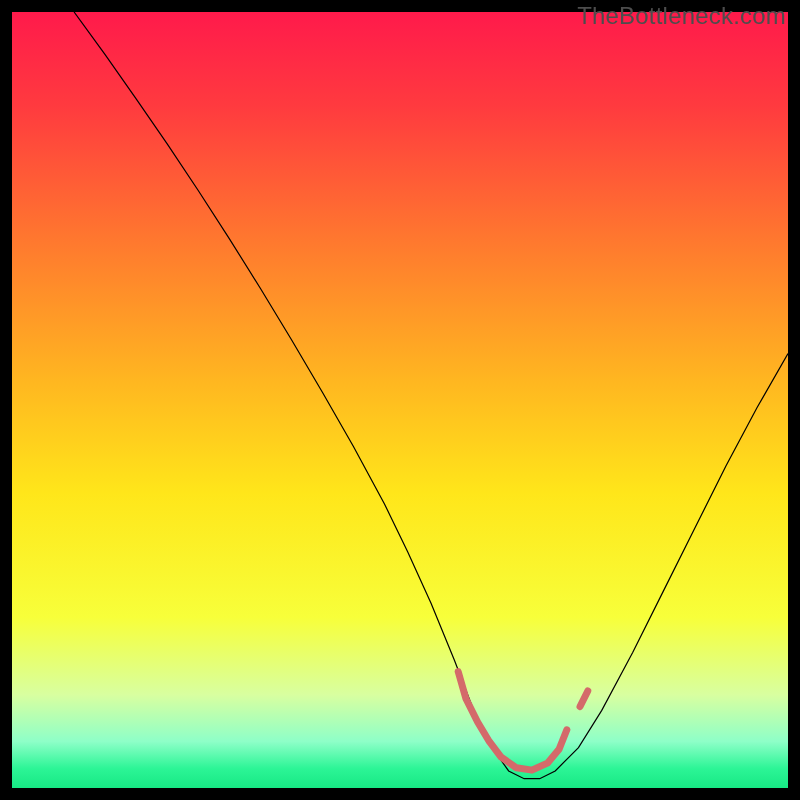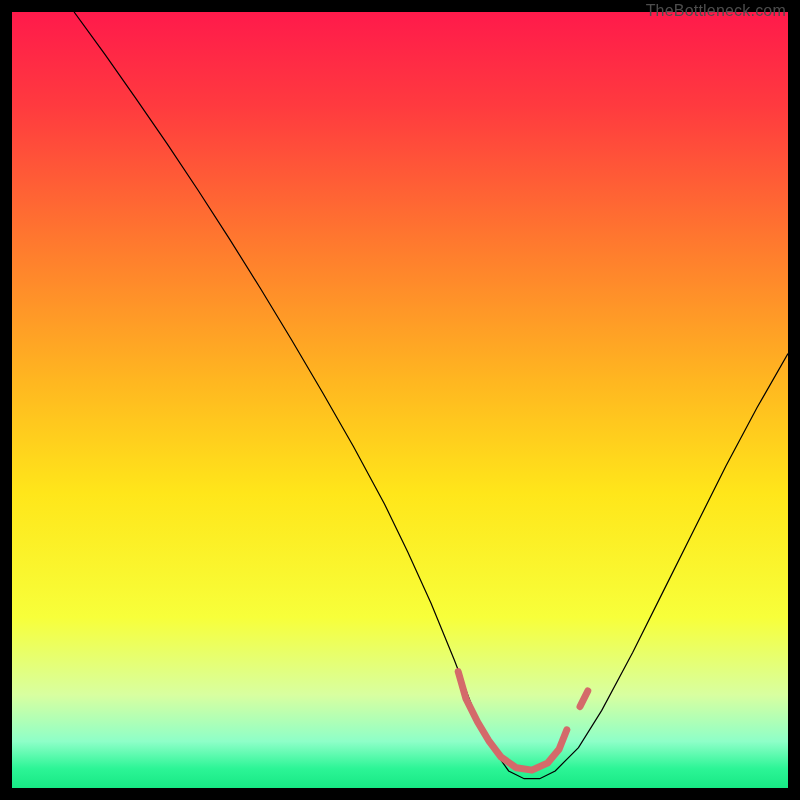--- a/index.html
+++ b/index.html
@@ -24,21 +24,21 @@
     left: 0;
     top: 0;
     width: 776px;
     height: 776px;
   }
   .watermark {
     position: absolute;
     top: 2px;
     right: 14px;
     color: #4d4d4d;
-    font-size: 16px;
+    font-size: 24px;
     font-weight: 500;
     letter-spacing: 0.2px;
     margin-left: 46px;
   }
 </style>
 </head>
 <body>
 
 <div class="frame">
   <svg class="plot" viewBox="0 0 776 776" preserveAspectRatio="none">

